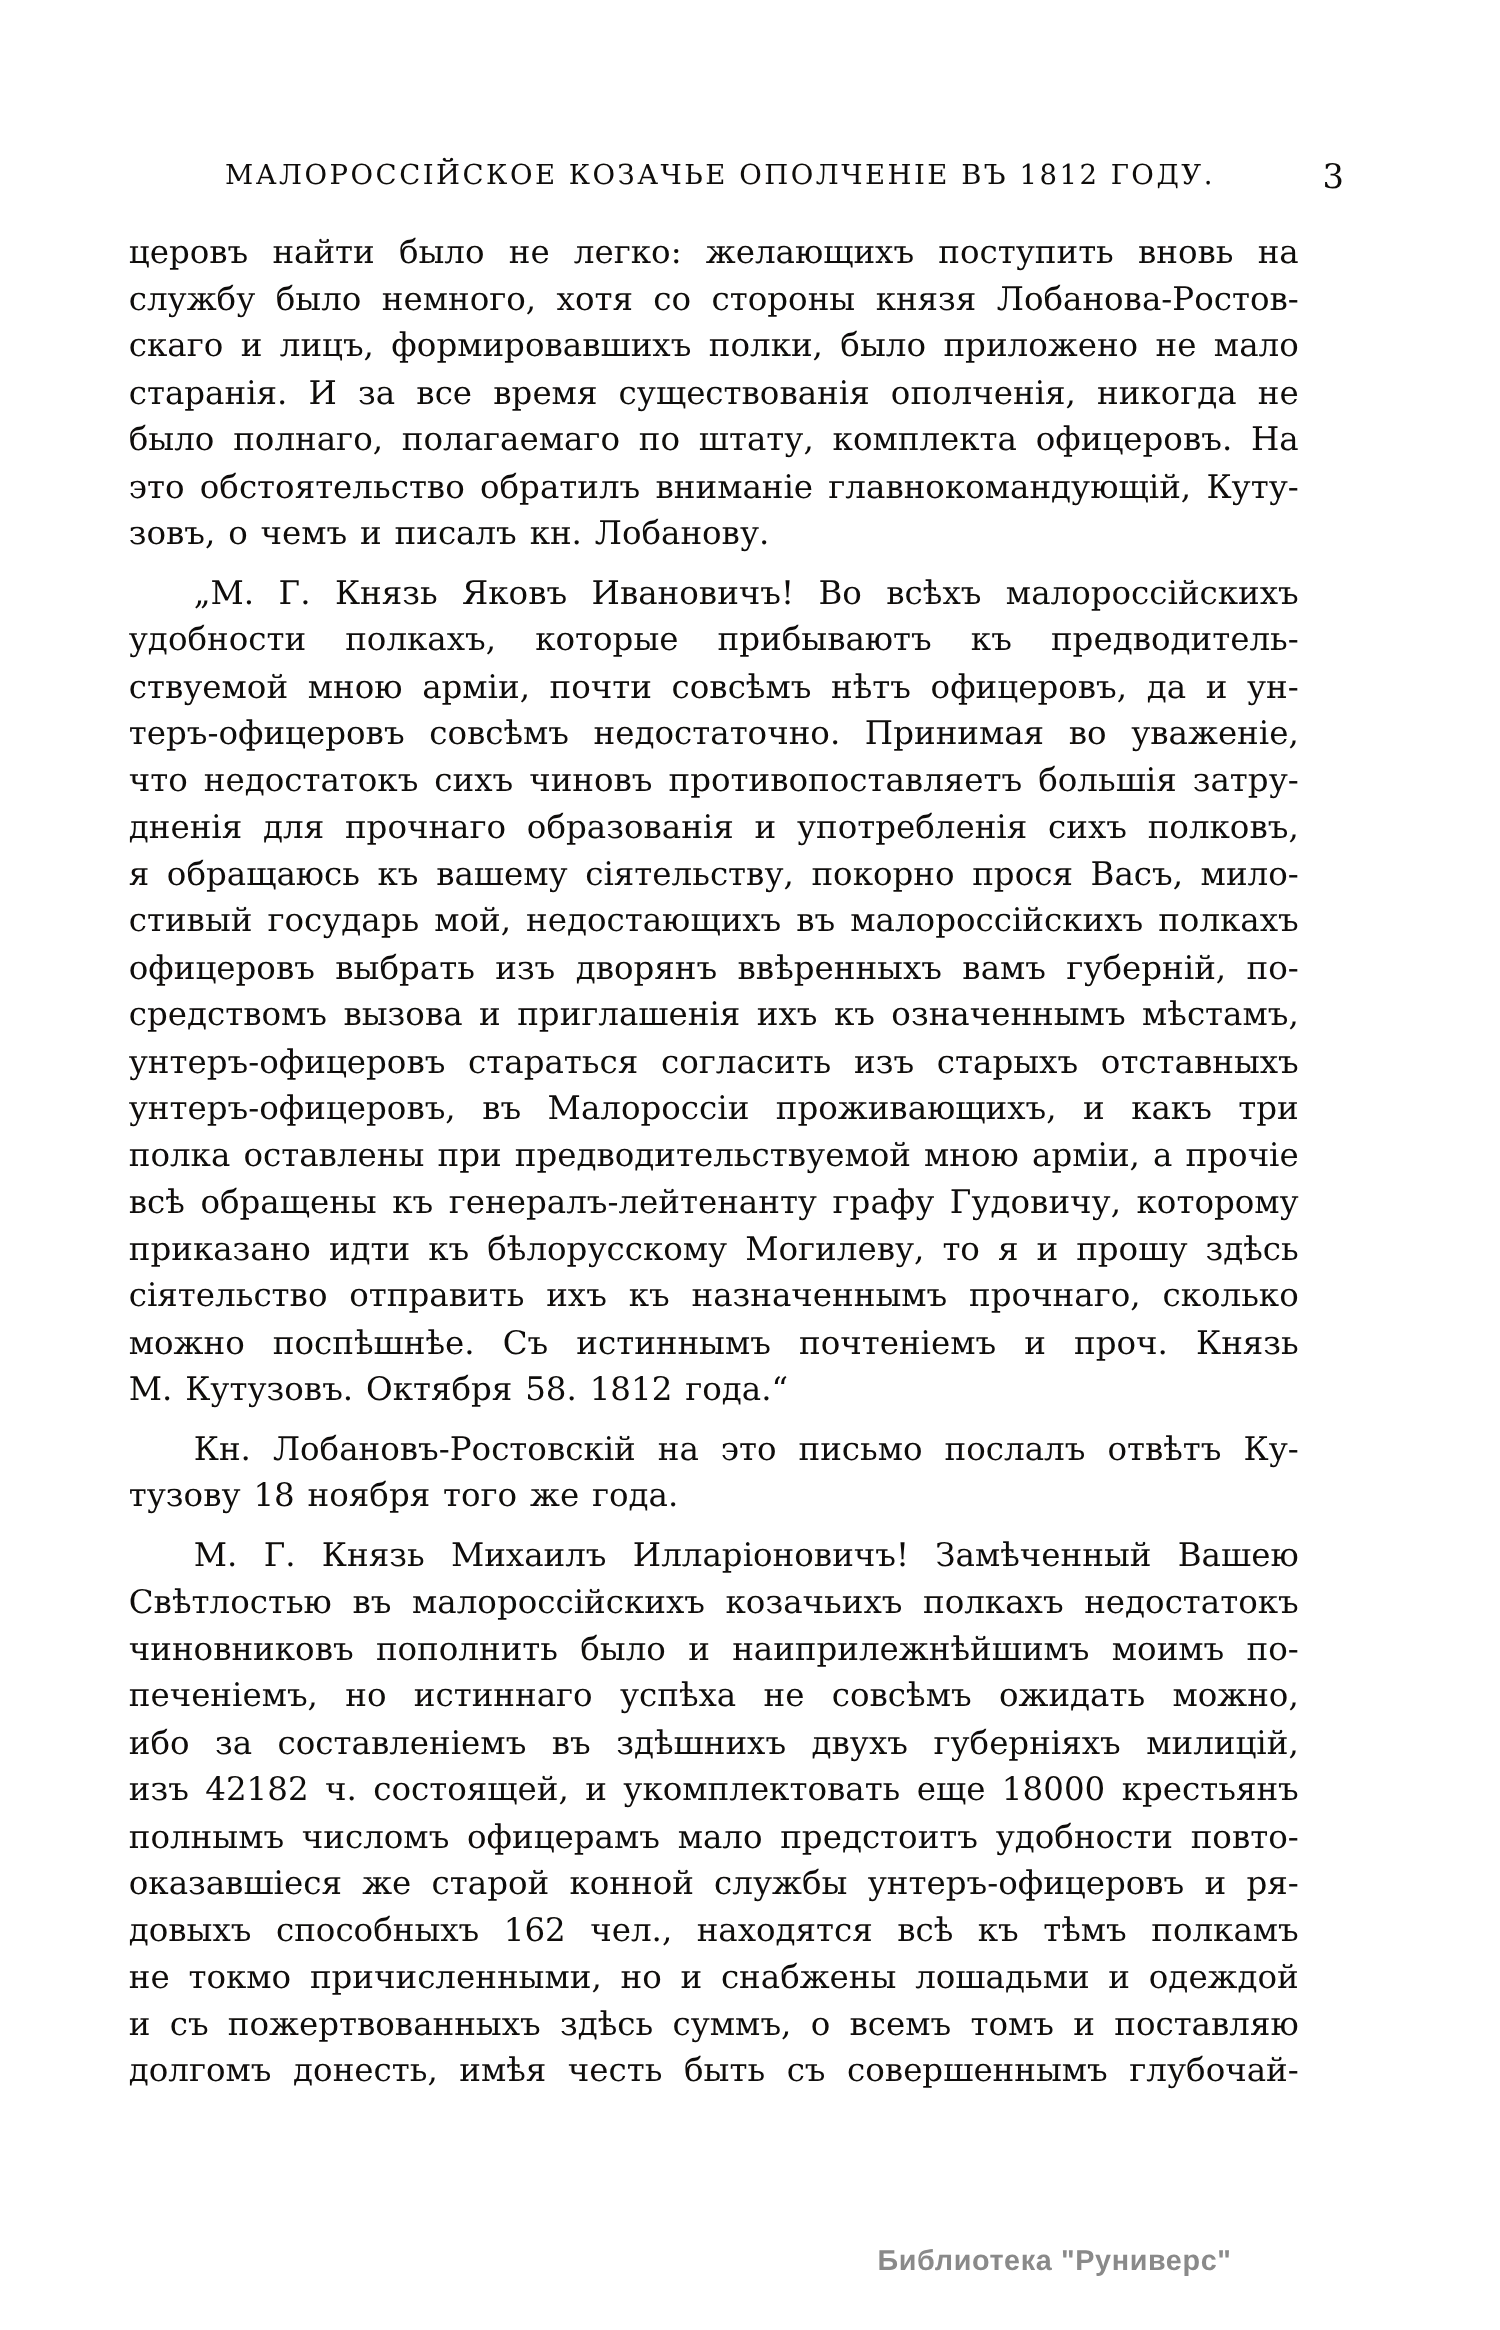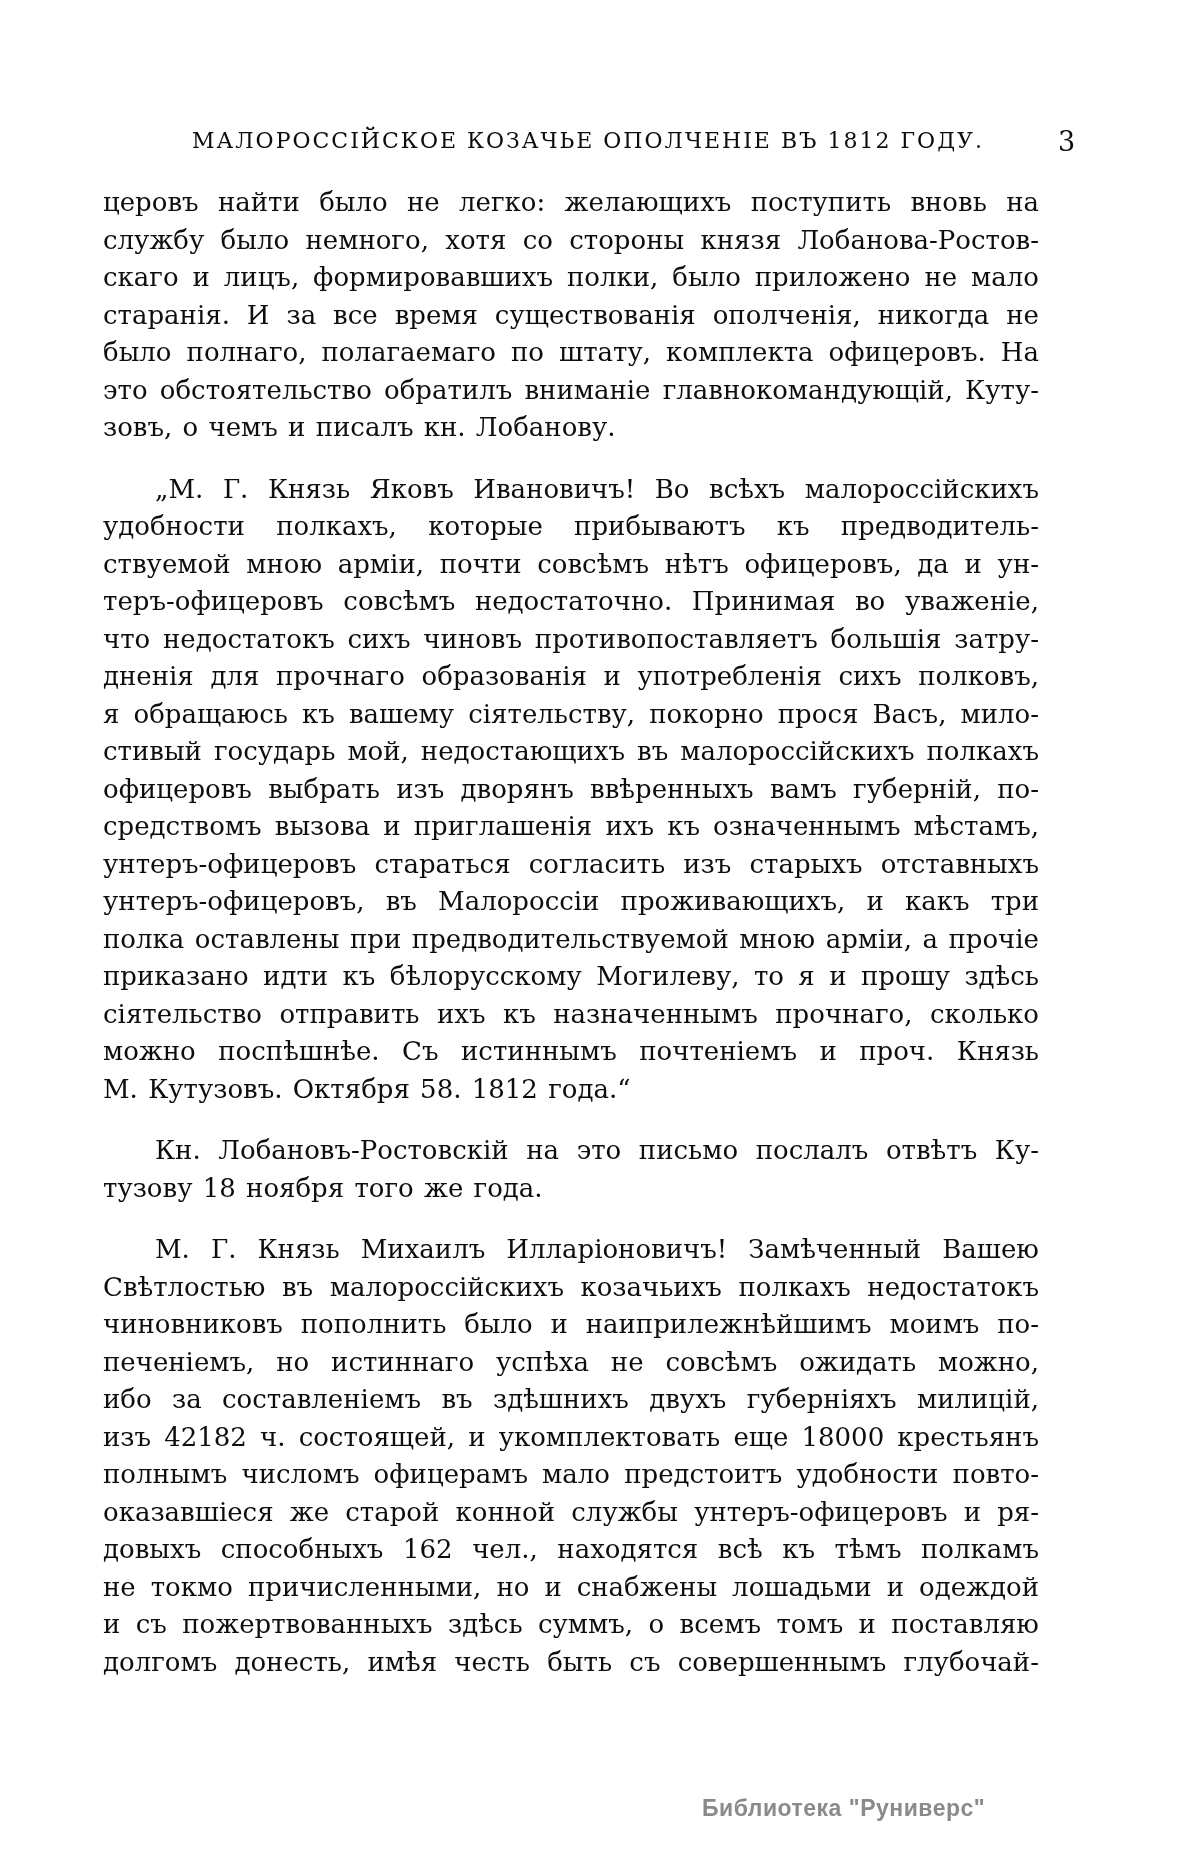--- a/index.html
+++ b/index.html
@@ -6,40 +6,40 @@
   body {
     width: 1200px; height: 1864px;
     background: #ffffff;
     position: relative;
     font-family: "DejaVu Serif", serif;
     color: #0f0d0b;
     overflow: hidden;
   }
   .header-row {
     position: absolute;
-    top: 128px; left: 120px; width: 936px;
+    top: 128px; left: 108px; width: 936px;
     text-align: center;
     font-size: 22px;
     letter-spacing: 2px;
     white-space: nowrap;
   }
   .page-num {
     position: absolute;
     top: 126px; left: 1058px;
     font-size: 27px;
   }
   .body-text {
     position: absolute;
     top: 184px; left: 103px; width: 936px;
     font-size: 26px;
     line-height: 37.5px;
     word-spacing: 2px;
   }
   .para { margin: 0; }
-  .para + .para { margin-top: 24px; }
+  .para + .para { margin-top: 10px; }
   .line {
     text-align: justify;
     text-align-last: justify;
   }
   .line.noj { text-align-last: left; }
   .line.ind { text-indent: 52px; }
   .watermark {
     position: absolute;
     top: 1795px; left: 702px;
     font-family: "Liberation Sans", sans-serif;
@@ -74,20 +74,21 @@
     <div class="line">теръ-офицеровъ совсѣмъ недостаточно. Принимая во уваженіе,</div>
     <div class="line">что недостатокъ сихъ чиновъ противопоставляетъ большія затру-</div>
     <div class="line">дненія для прочнаго образованія и употребленія сихъ полковъ,</div>
     <div class="line">я обращаюсь къ вашему сіятельству, покорно прося Васъ, мило-</div>
     <div class="line">стивый государь мой, недостающихъ въ малороссійскихъ полкахъ</div>
     <div class="line">офицеровъ выбрать изъ дворянъ ввѣренныхъ вамъ губерній, по-</div>
     <div class="line">средствомъ вызова и приглашенія ихъ къ означеннымъ мѣстамъ,</div>
     <div class="line">унтеръ-офицеровъ стараться согласить изъ старыхъ отставныхъ</div>
     <div class="line">унтеръ-офицеровъ, въ Малороссіи проживающихъ, и какъ три</div>
     <div class="line">полка оставлены при предводительствуемой мною арміи, а прочіе</div>
+    <div class="line">всѣ обращены къ генералъ-лейтенанту графу Гудовичу, которому</div>
     <div class="line">приказано идти къ бѣлорусскому Могилеву, то я и прошу здѣсь</div>
     <div class="line">сіятельство отправить ихъ къ назначеннымъ прочнаго, сколько</div>
     <div class="line">можно поспѣшнѣе. Съ истиннымъ почтеніемъ и проч. Князь</div>
     <div class="line noj">М. Кутузовъ. Октября 58. 1812 года.“</div>
   </div>
 
   <div class="para">
     <div class="line ind">Кн. Лобановъ-Ростовскій на это письмо послалъ отвѣтъ Ку-</div>
     <div class="line noj">тузову 18 ноября того же года.</div>
   </div>

